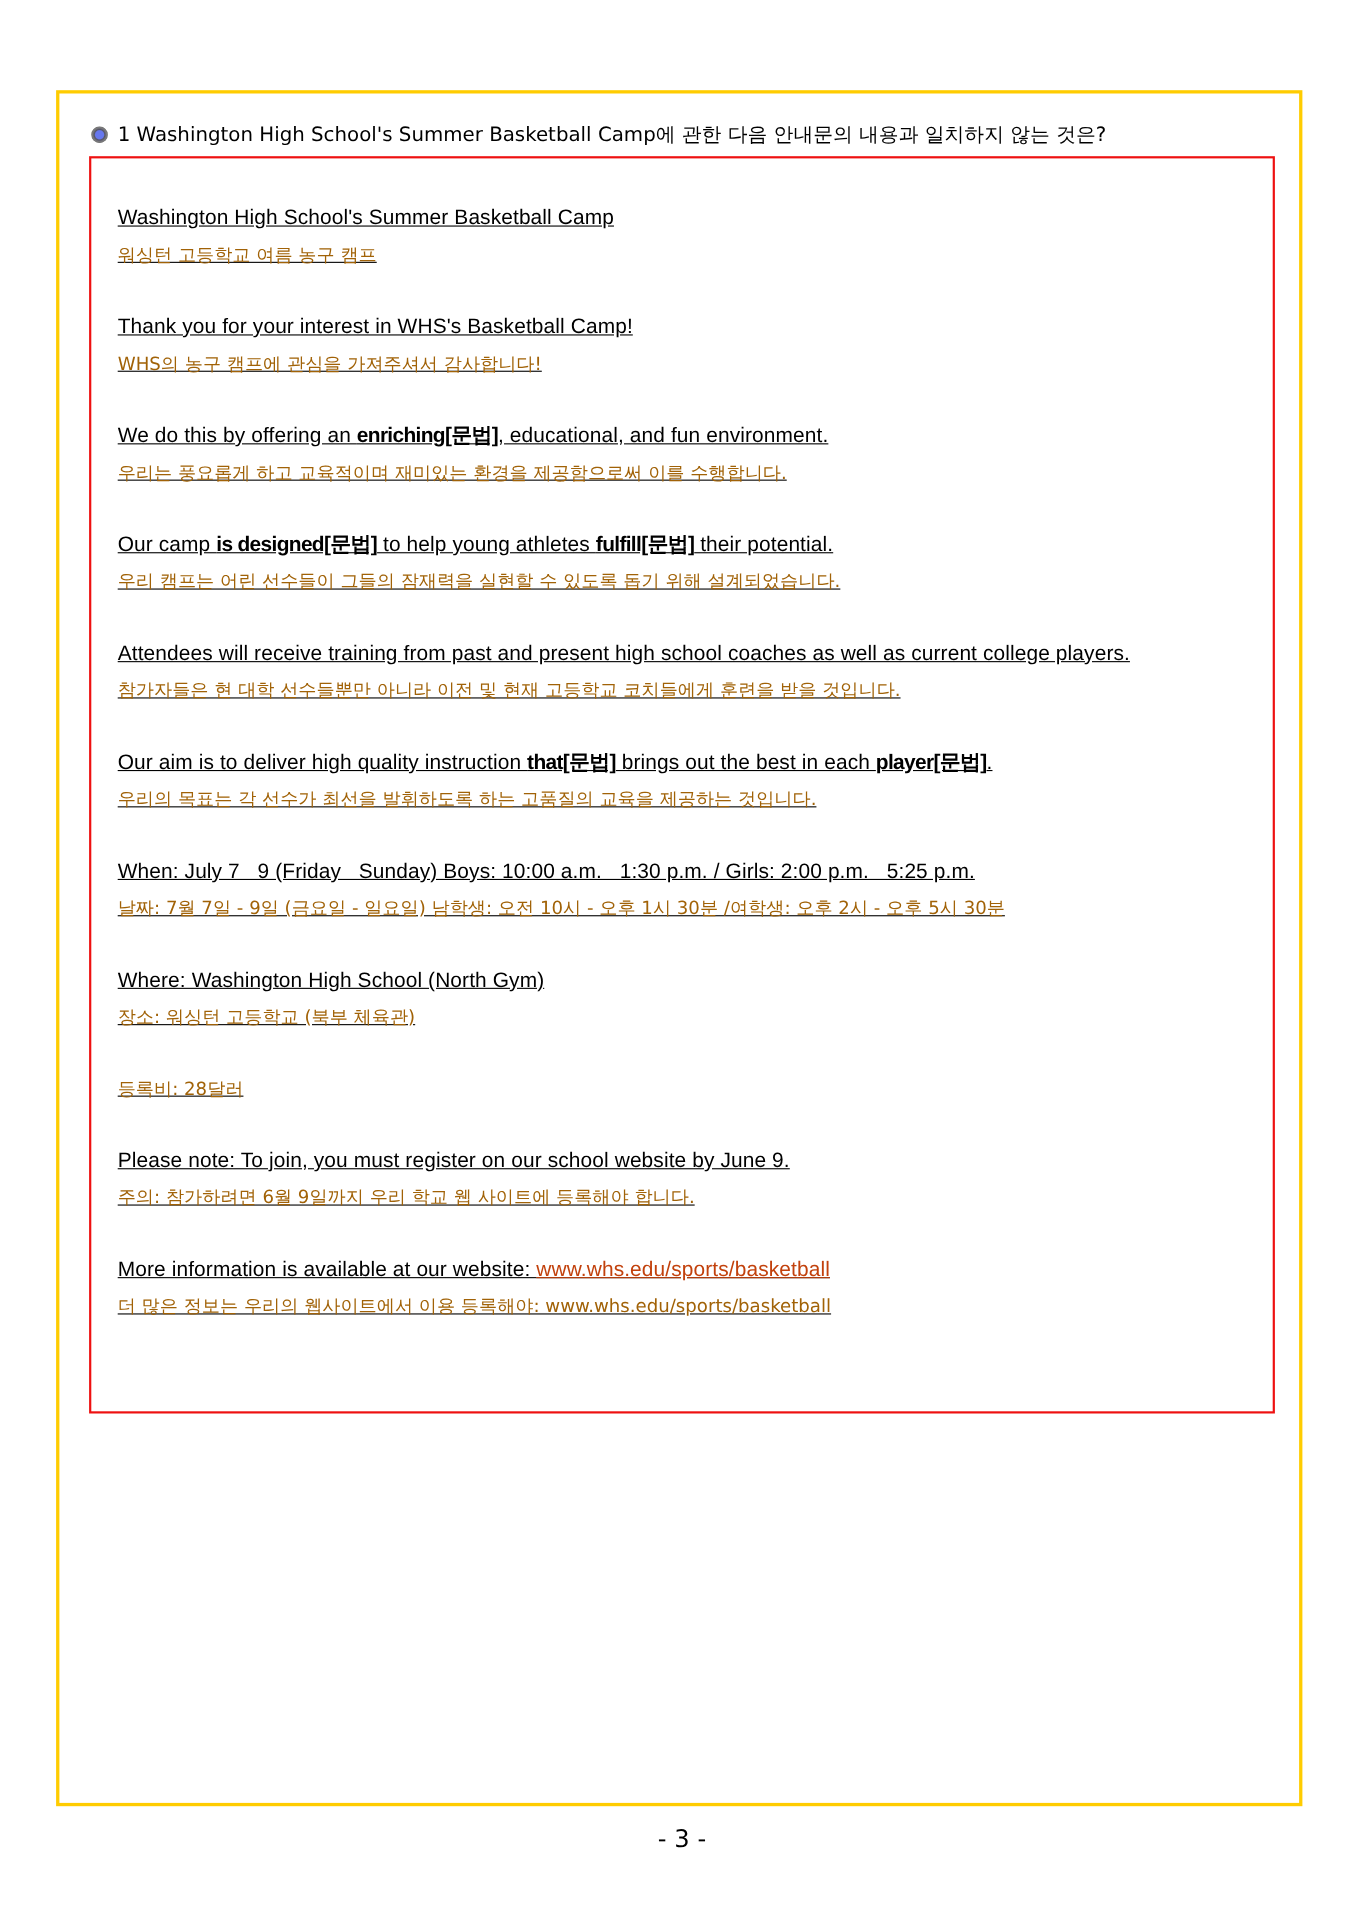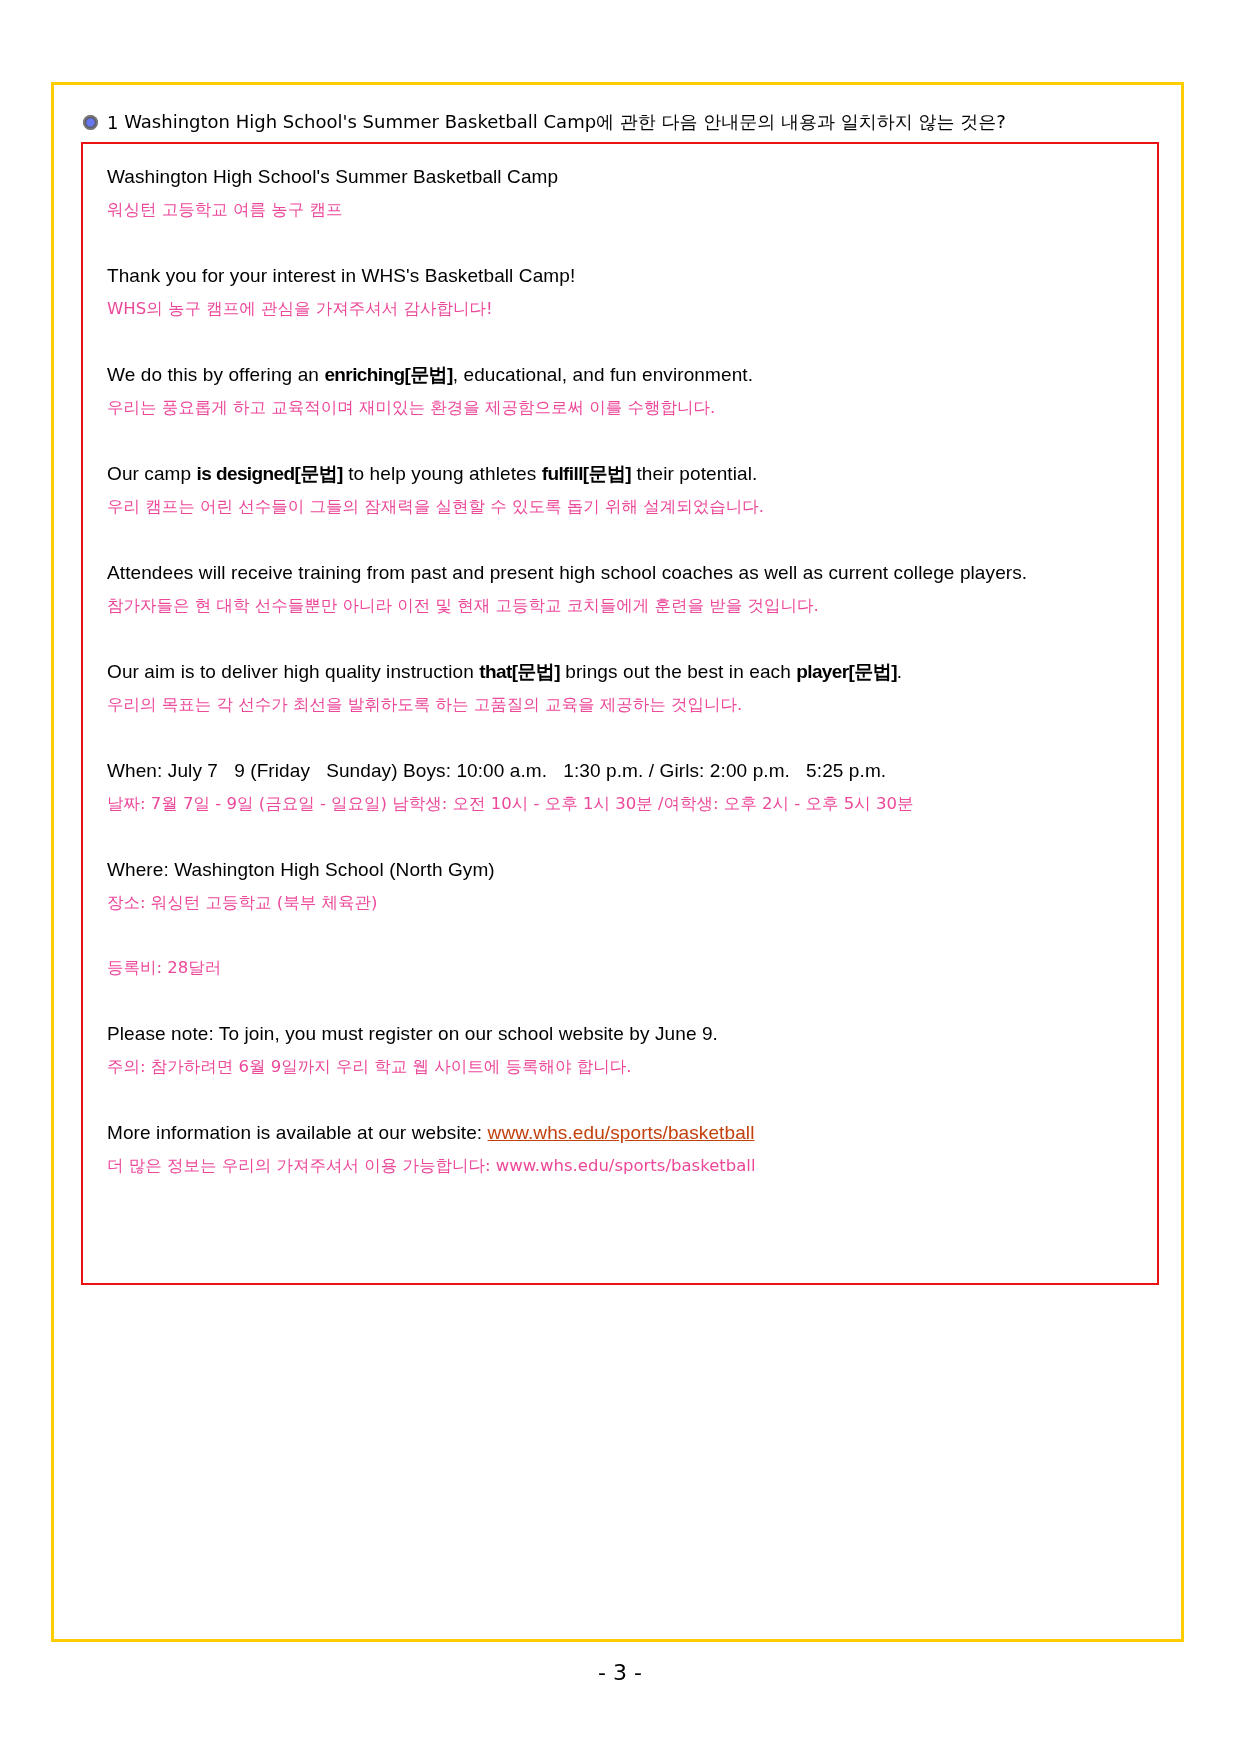--- a/index.html
+++ b/index.html
@@ -3,24 +3,24 @@
   <meta charset="utf-8">
   <style>
     html, body { margin:0; padding:0; background:#ffffff; }
     body { width:1240px; height:1753px; position:relative; font-family:"DejaVu Sans", sans-serif; color:#000; }
     .outer { position:absolute; left:51px; top:82px; width:1133px; height:1560px; border:3px solid #ffcc00; box-sizing:border-box; }
     .qline { position:absolute; left:83px; top:110px; font-size:18px; display:flex; align-items:center; }
     .bullet { width:15px; height:15px; border-radius:50%; margin-right:9px;
       background: radial-gradient(circle at 50% 50%, #6677ee 0 35%, #556 45%, #888 65%, #bbb 100%);
       box-shadow: 0 0 0 1px #777 inset; }
     .box { position:absolute; left:81px; top:142px; width:1078px; height:1143px; border:2.5px solid #ee1111; box-sizing:border-box; }
-    .content { position:absolute; left:107px; top:160px; width:1060px; font-size:18.5px; }
+    .content { position:absolute; left:107px; top:182px; width:1060px; font-size:18.5px;text-decoration:underline; }
     .para { margin-bottom:33px; }
     .en { font-family:"Liberation Sans", sans-serif; font-size:19px; line-height:34px; letter-spacing:0.1px; }
-    .ko { font-size:16.5px; line-height:32px; color:#ec4899; }
+    .ko { font-size:16.5px; line-height:32px; color:#a16207; }
     .b { font-weight:bold; letter-spacing:-0.6px; }
     a.link { color:#c2410c; text-decoration:underline; }
     .pagenum { position:absolute; left:0; width:1240px; top:1660px; text-align:center; font-size:22px; font-family:"DejaVu Sans", sans-serif; }
   </style>
 </head>
 <body>
 
 <div class="outer"></div>
 
 <div class="qline">
@@ -66,17 +66,17 @@
   </div>
   <div class="para">
     <div class="ko">등록비: 28달러</div>
   </div>
   <div class="para">
     <div class="en">Please note: To join, you must register on our school website by June 9.</div>
     <div class="ko">주의: 참가하려면 6월 9일까지 우리 학교 웹 사이트에 등록해야 합니다.</div>
   </div>
   <div class="para">
     <div class="en"><span>More information is available at our website: </span><a class="link">www.whs.edu/sports/basketball</a></div>
-    <div class="ko">더 많은 정보는 우리의 가져주셔서 이용 가능합니다: www.whs.edu/sports/basketball</div>
+    <div class="ko">더 많은 정보는 우리의 웹사이트에서 이용 등록해야: www.whs.edu/sports/basketball</div>
   </div>
 </div>
 
 <div class="pagenum">- 3 -</div>
 
 </body></html>

